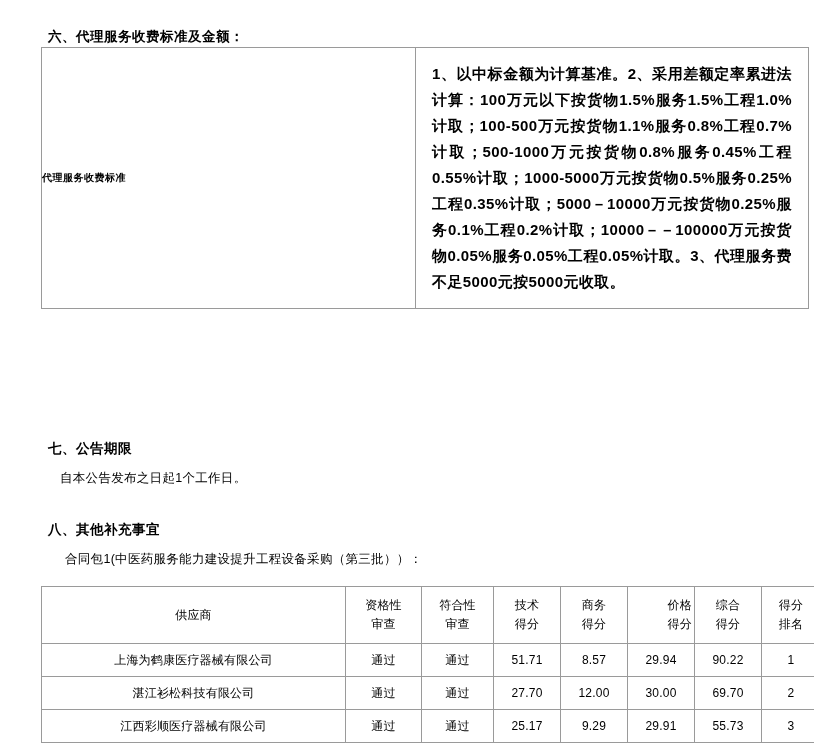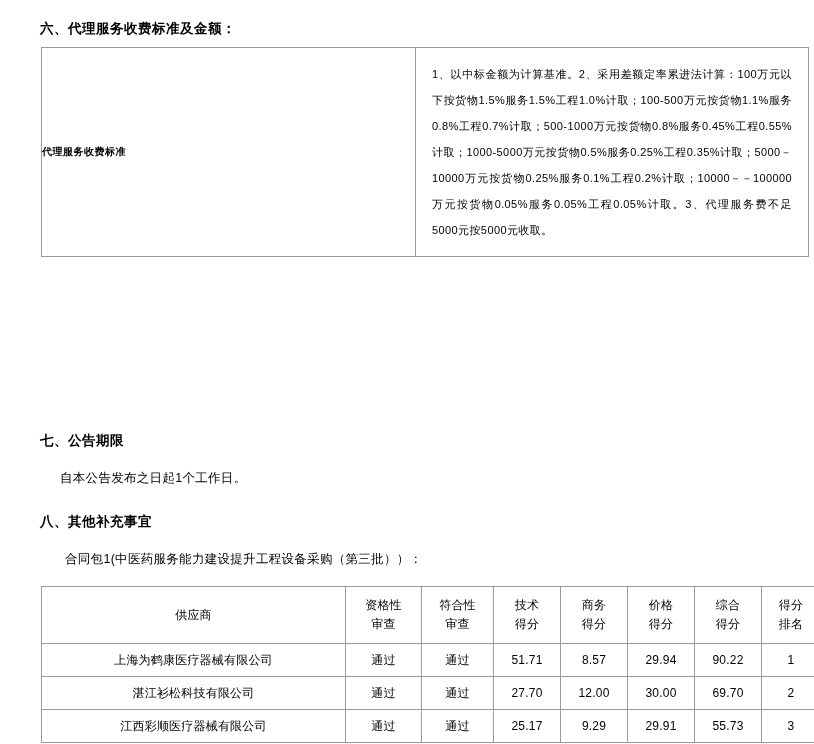--- a/index.html
+++ b/index.html
@@ -20,21 +20,21 @@
     width: 814px;
     height: 744px;
     padding: 0;
     box-sizing: border-box;
   }
   .section-heading {
     font-family: "Liberation Sans", "DejaVu Sans", sans-serif;
     font-weight: bold;
     font-size: 13.5px;
     letter-spacing: 0.5px;
-    margin: 4px;
+    margin: 12px;
   }
   .h6 { position: absolute; left: 36px; top: 16px; }
   .h7 { position: absolute; left: 36px; top: 428px; }
   .h8 { position: absolute; left: 36px; top: 509px; }
 
   .para {
     position: absolute;
     font-family: "Liberation Sans", "DejaVu Sans", sans-serif;
     font-size: 12.5px;
     letter-spacing: 0.3px;
@@ -65,22 +65,22 @@
     width: 373px;
     text-align: left;
     font-weight: bold;
     font-size: 10px;
     letter-spacing: 0.5px;
   }
   #fee-table .desc-cell {
     width: 360px;
     padding: 13px 16px 13px 16px;
     line-height: 26px;
-    font-size: 11px;
-    font-weight: normal;
+    font-size: 15px;
+    font-weight: bold;
     letter-spacing: 0.4px;
     text-align: justify;
   }
 
   
   #score-table {
     position: absolute;
     left: 41px;
     top: 586px;
     width: 733px;
@@ -97,21 +97,21 @@
     height: 46px;
   }
   #score-table tbody td {
     height: 32px;
   }
   #score-table .col-supplier { width: 299px; }
   #score-table .col-qual { width: 71px; }
   #score-table .col-conf { width: 67px; }
   #score-table .col-tech { width: 62px; }
   #score-table .col-biz { width: 62px; }
-  #score-table .col-price { width: 62px; }
+  #score-table .col-price { width: 62px; text-align: right; }
   #score-table .col-total { width: 62px; }
   #score-table .col-rank { width: 54px; }
 </style>
 </head>
 <body>
 
 <div class="page">
 
   <div class="section-heading h6">六、代理服务收费标准及金额：</div>
 

